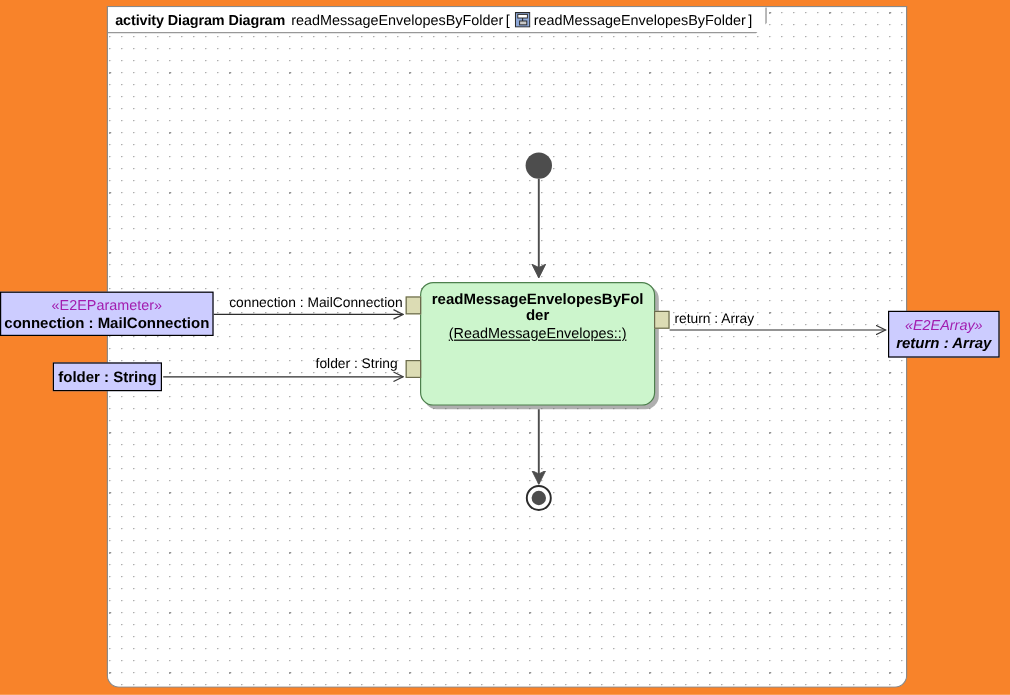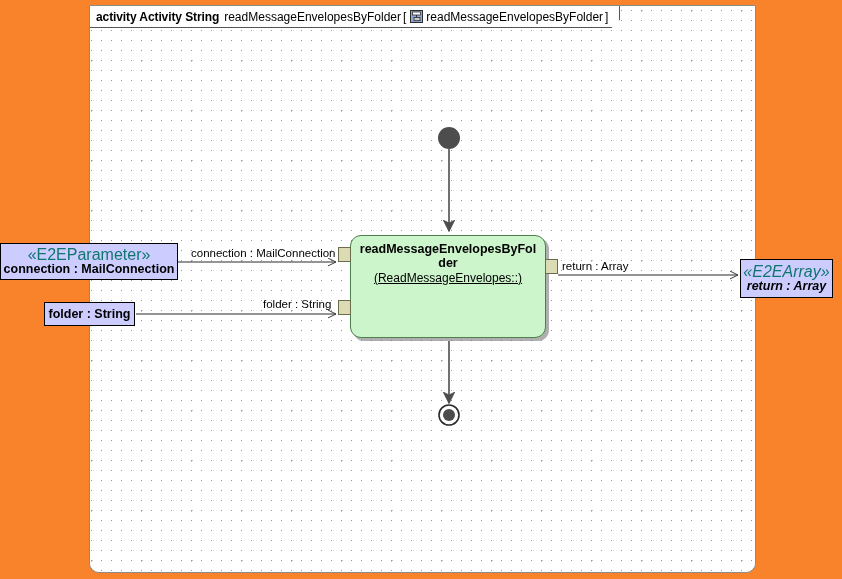--- a/index.html
+++ b/index.html
@@ -93,22 +93,22 @@
     box-sizing: border-box;
     background: #ccccff;
     border: 1px solid #000000;
     display: flex;
     flex-direction: column;
     align-items: center;
     justify-content: center;
     z-index: 5;
   }
   .param-stereo {
-    color: #0f766e;
-    font-size: 16px;
+    color: #a21caf;
+    font-size: 12px;
     line-height: 15px;
     white-space: nowrap;
   }
   .param-name {
     color: #000000;
     font-weight: bold;
     font-size: 12.5px;
     line-height: 15px;
     white-space: nowrap;
   }
@@ -204,21 +204,21 @@
   #label-folder     { left: 263px; top: 298px; }
   #label-return     { left: 562px; top: 260px; }
 </style>
 </head>
 <body>
 
 <div id="diagram-frame">
   <div id="diagram-canvas"></div>
 
   <div id="frame-header">
-    <span class="kw">activity Activity String</span>
+    <span class="kw">activity Diagram Diagram</span>
     <span class="nm">readMessageEnvelopesByFolder</span>
     <span class="br">[</span>
     <span class="hdr-icon">
       <svg width="13" height="13" viewBox="0 0 13 13">
         <rect x="0.5" y="0.5" width="12" height="12" fill="#8ea8d8" stroke="#2b2b2b"></rect>
         <rect x="2.5" y="2" width="8" height="3" fill="#ffffff" stroke="#2b2b2b" stroke-width="0.8"></rect>
         <line x1="6.5" y1="5" x2="6.5" y2="7.5" stroke="#2b2b2b" stroke-width="0.9"></line>
         <rect x="4" y="7.5" width="6" height="3.2" fill="#c8c8c8" stroke="#2b2b2b" stroke-width="0.8"></rect>
       </svg>
     </span>

